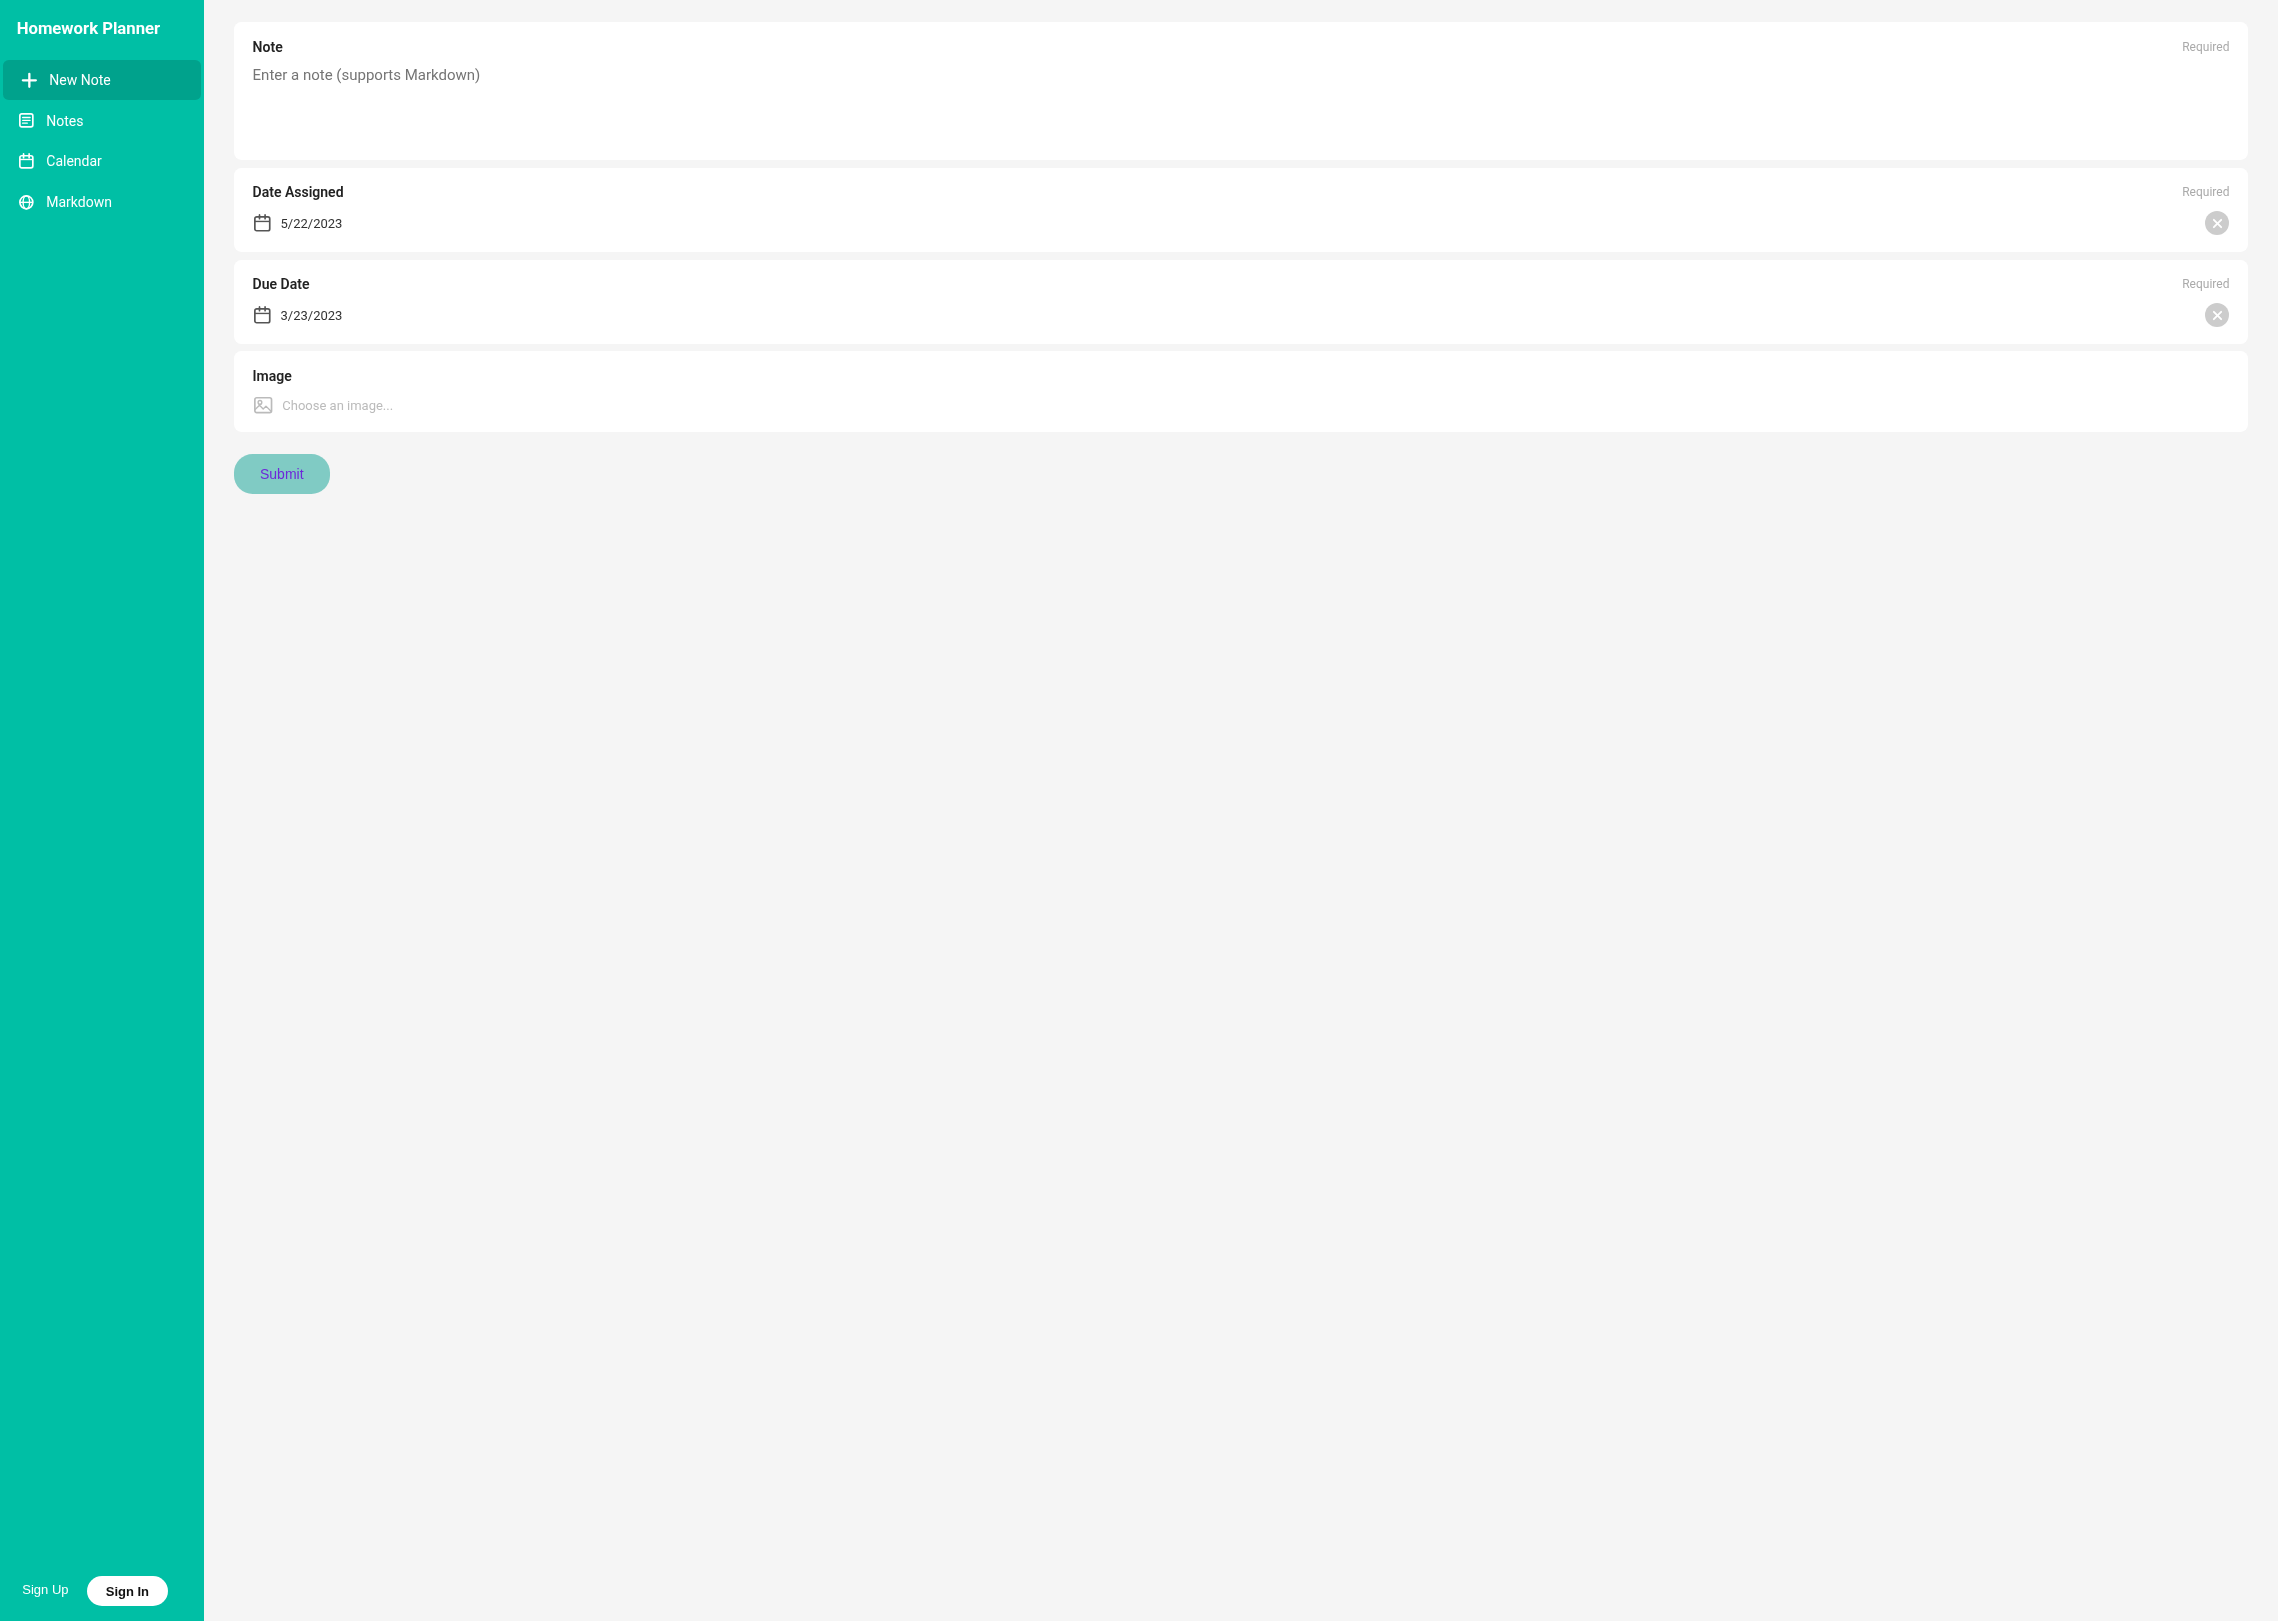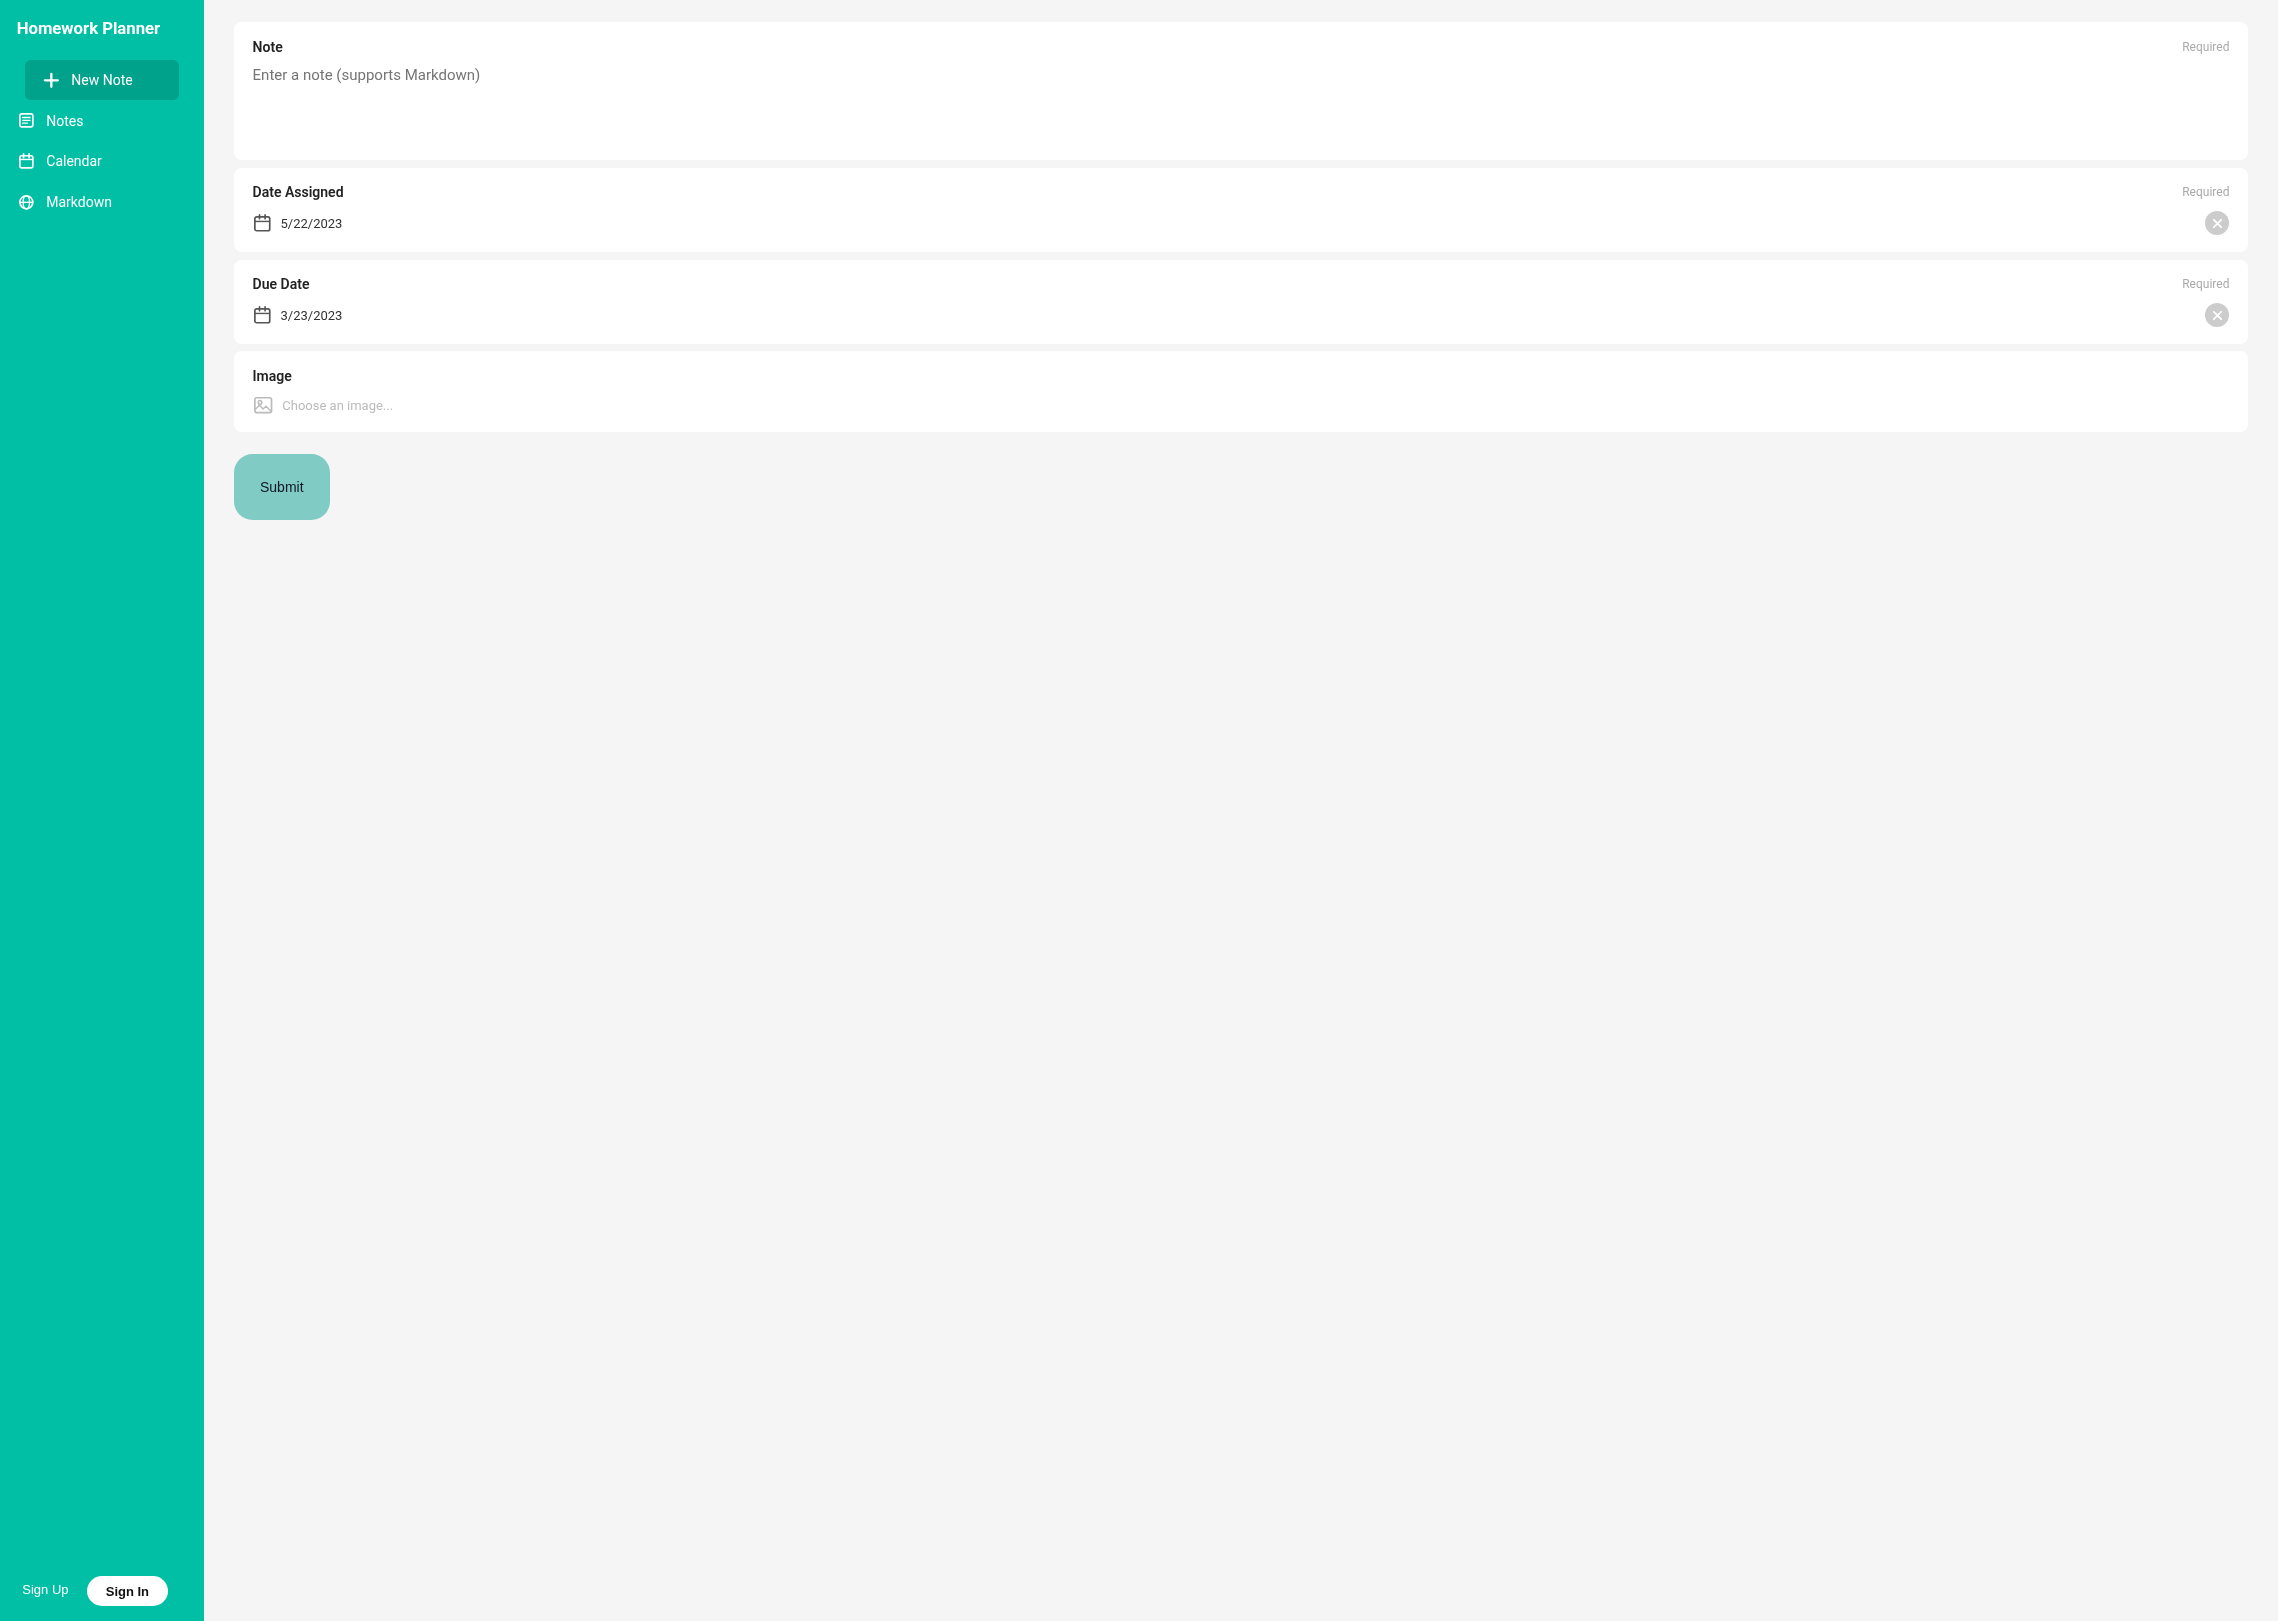--- a/index.html
+++ b/index.html
@@ -49,21 +49,21 @@
       padding: 11px 16.7px;
       color: white;
       cursor: pointer;
       font-size: 14px;
       border-radius: 0;
     }
 
     .sidebar-item.active {
       background: rgba(0, 0, 0, 0.15);
       border-radius: 5.6px;
-      margin: 0 25px;
+      margin: 0 3px;
     }
 
     .sidebar-item-icon {
       width: 18.6px;
       height: 18.6px;
       display: flex;
       align-items: center;
       justify-content: center;
       flex-shrink: 0;
     }
@@ -188,24 +188,24 @@
       display: flex;
       align-items: center;
       gap: 9.3px;
       color: #bbb;
       font-size: 13px;
       cursor: pointer;
     }
 
     .submit-btn {
       background: #80CBC4;
-      color: #0f172a;
+      color: #6d28d9;
       border: none;
       border-radius: 18.6px;
-      padding: 25px 26px;
+      padding: 12px 26px;
       font-size: 14px;
       font-weight: 500;
       cursor: pointer;
       margin-top: 15px;
     }
 
     
     svg {
       display: block;
     }

